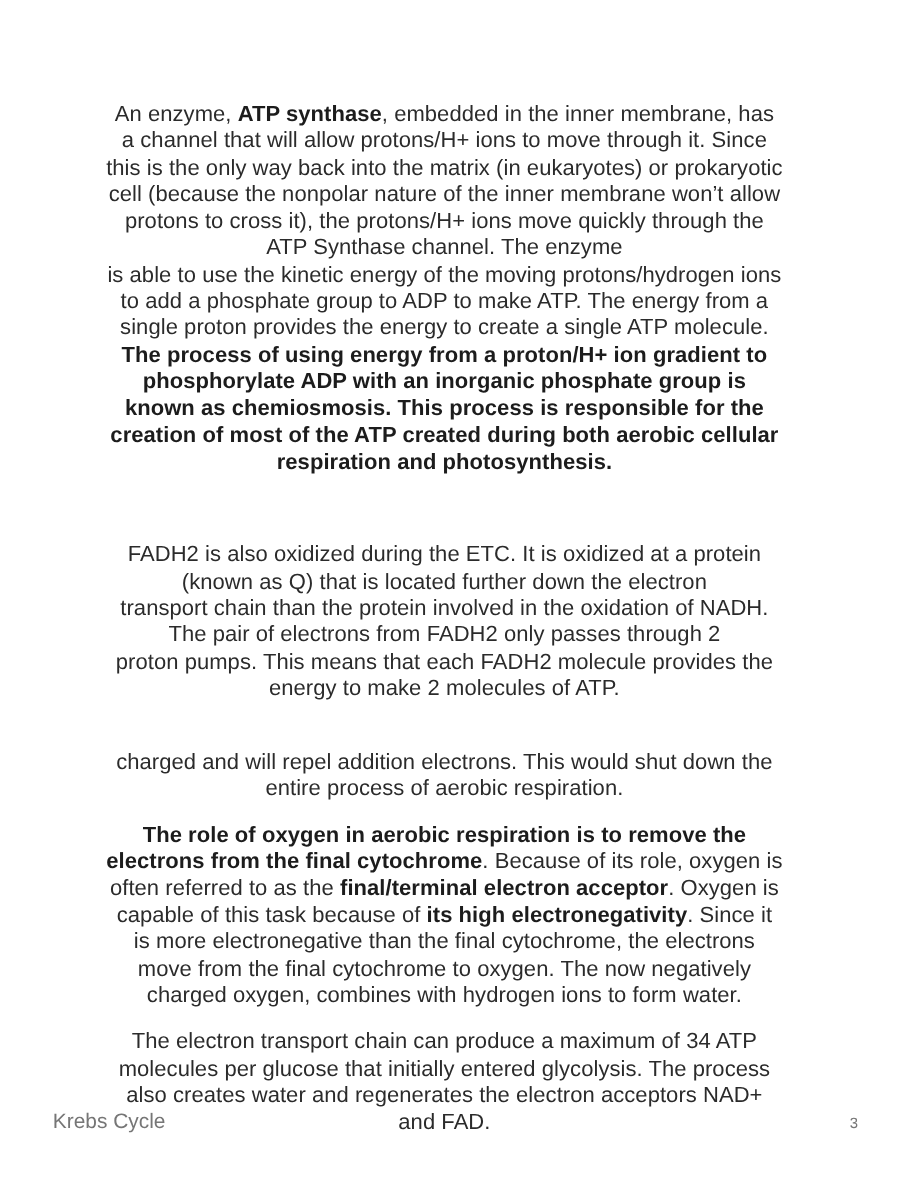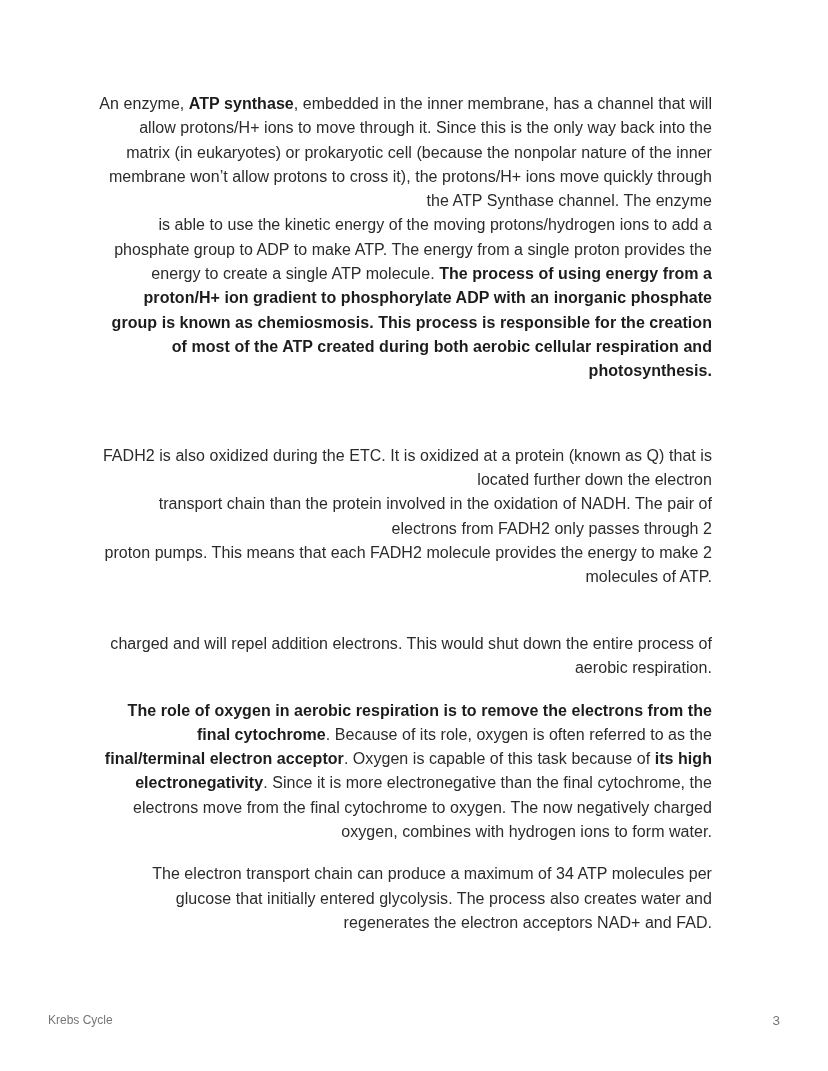--- a/index.html
+++ b/index.html
@@ -24,45 +24,45 @@
     background: #ffffff;
   }
   .content {
     position: absolute;
     left: 96px;
     top: 92px;
     width: 628px;
   }
   p.para {
     margin: 0 12px 18px 0;
-    font-size: 16px;
+    font-size: 20px;
     line-height: 24.3px;
     color: #2b2b2b;
-    text-align: right;
+    text-align: center;
     letter-spacing: 0.05px;
   }
   p.para:last-child {
     margin-bottom: 0;
   }
   b {
     font-weight: bold;
     color: #1c1c1c;
   }
   .footer {
     position: absolute;
     left: 48px;
     right: 48px;
     top: 1010px;
     height: 20px;
     display: flex;
     align-items: center;
     justify-content: space-between;
   }
   .footer-left {
-    font-size: 12px;
+    font-size: 19px;
     color: #767676;
   }
   .footer-right {
     font-size: 13.5px;
     color: #767676;
   }
 </style>
 </head>
 <body>
 

